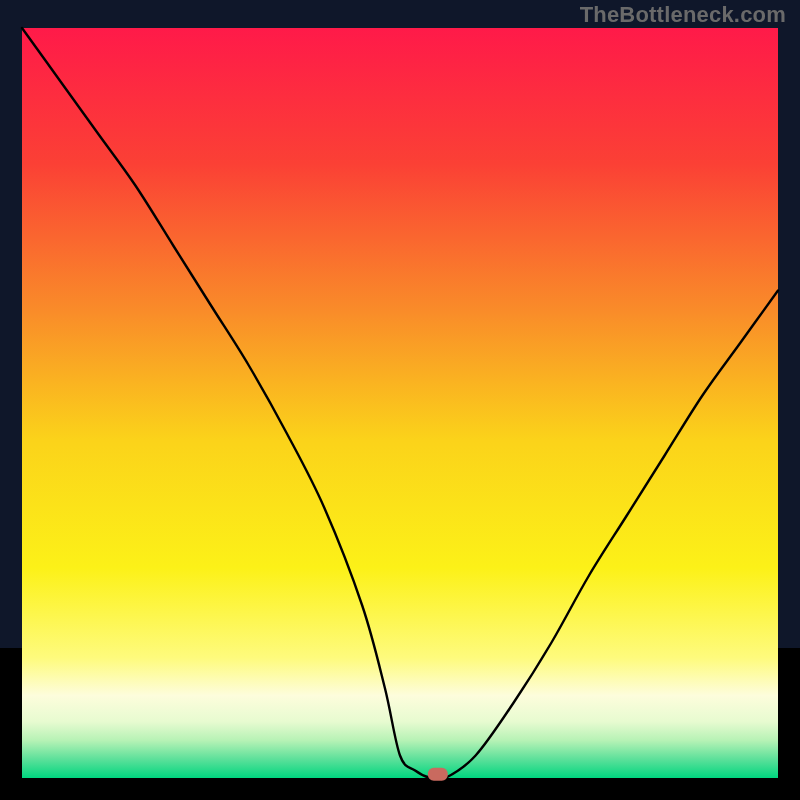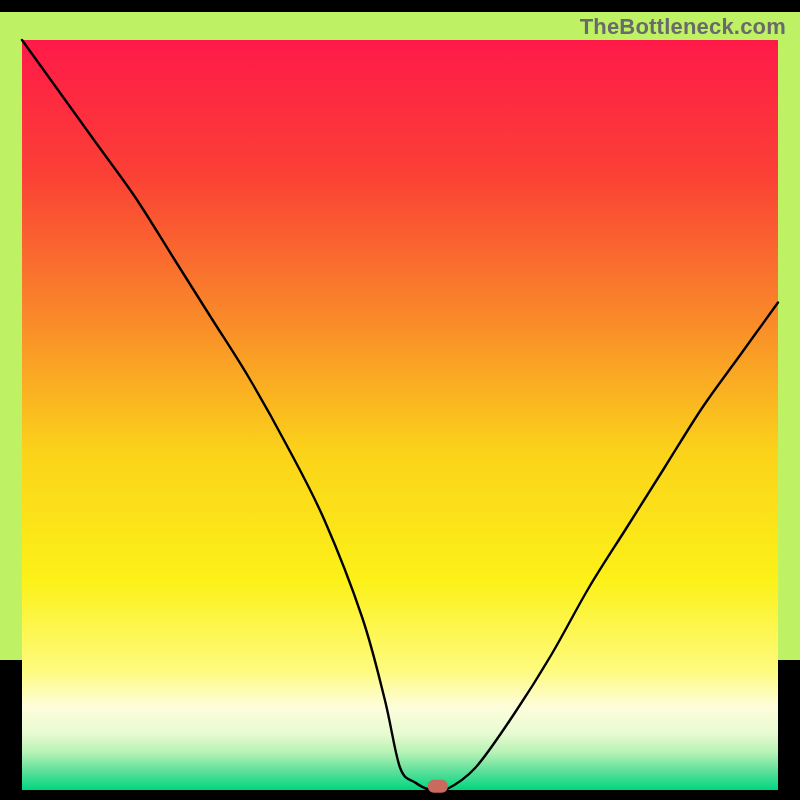--- a/index.html
+++ b/index.html
@@ -6,23 +6,23 @@
     margin: 0;
     padding: 0;
     width: 800px;
     height: 800px;
     background: #000;
     overflow: hidden;
     font-family: Arial, Helvetica, sans-serif;
   }
   .frame {
     position: absolute;
-    left: 0; top: 12px;
+    left: 0; top: 0;
     width: 800px; height: 648px;
-    background: #bef264;
+    background: #0f172a;
   }
   .watermark {
     position: absolute;
     top: 2px;
     right: 14px;
     color: #6a6a6a;
     font-size: 22px;
     font-weight: 600;
     letter-spacing: 0.2px;
     z-index: 10;

